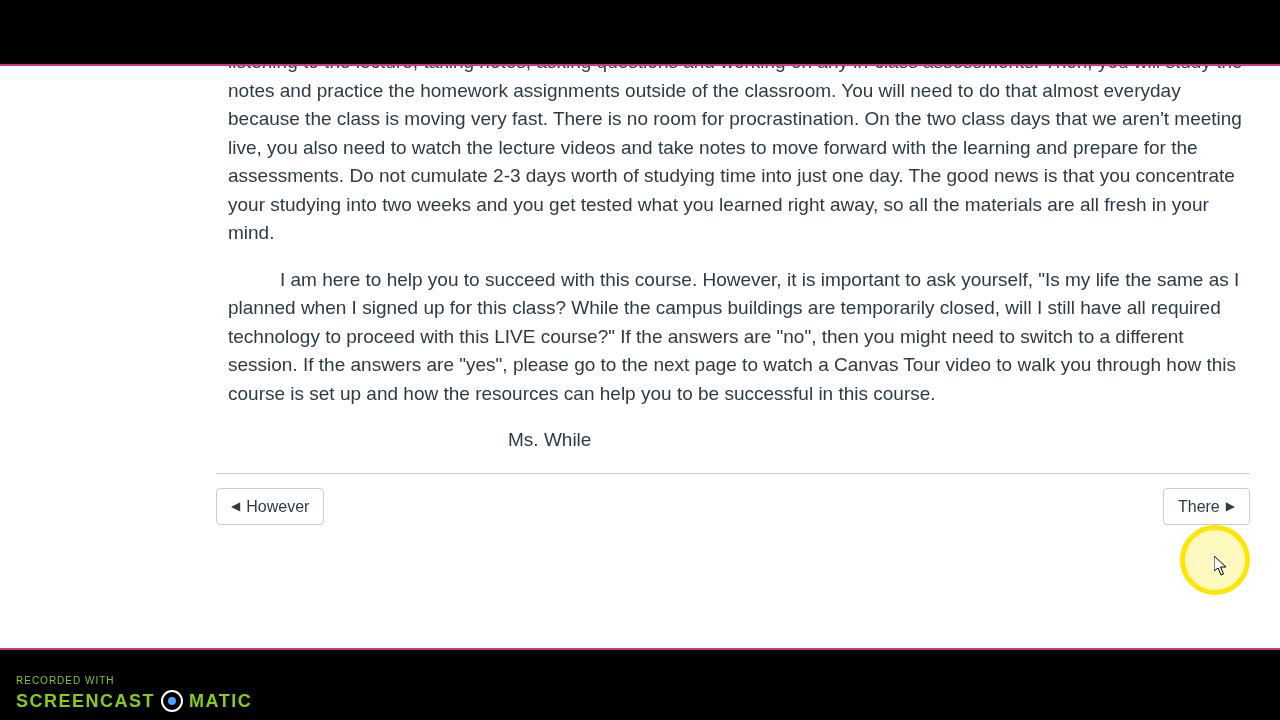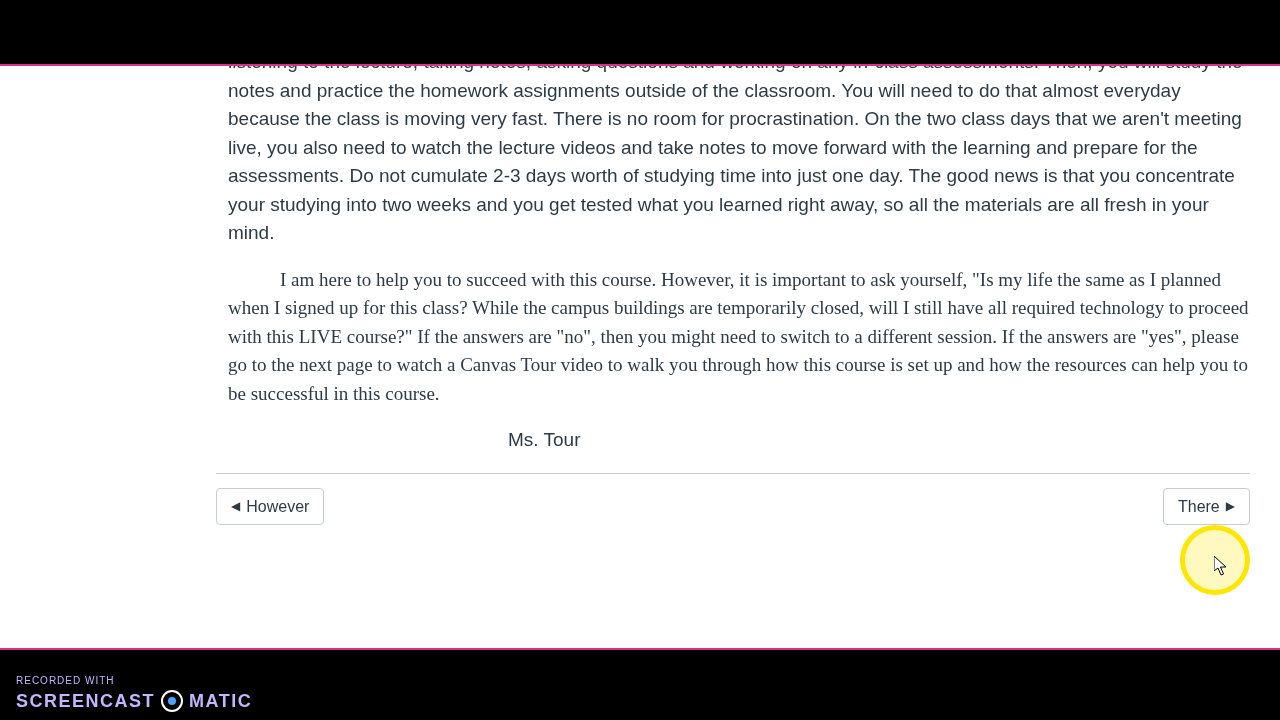--- a/index.html
+++ b/index.html
@@ -51,21 +51,20 @@
     line-height: 28.5px;
   }
   .p-top {
     margin-top: -18px; 
     margin-bottom: 18px;
   }
   .p-mid {
     margin-top: 16px;
     margin-bottom: 18px;
     text-indent: 52px;
-    font-family: Liberation Serif, serif;
   }
   .p-email {
     margin-top: 0;
     margin-bottom: 18px;
     text-indent: 62px;
   }
   .p-closing {
     margin-top: 50px;
     margin-bottom: 18px;
     text-indent: 60px;
@@ -125,21 +124,21 @@
     width: 14px;
     height: 20px;
     pointer-events: none;
   }
 
   
   .watermark {
     position: absolute;
     left: 16px;
     bottom: 8px;
-    color: #c4b5fd;
+    color: #84cc16;
     display: flex;
     flex-direction: column;
     line-height: 1;
   }
   .watermark .line1 {
     font-size: 10px;
     letter-spacing: 1px;
     margin-bottom: 4px;
     text-align: left;
   }
@@ -169,21 +168,21 @@
 </head>
 <body>
 
 <div class="top-bar"></div>
 <div class="magenta-line magenta-top"></div>
 
 <div class="content-wrap">
   <div class="body-text">
     <p class="p-top">listening to the lecture, taking notes, asking questions and working on any in-class assessments. Then, you will study the notes and practice the homework assignments outside of the classroom. You will need to do that almost everyday because the class is moving very fast. There is no room for procrastination. On the two class days that we aren't meeting live, you also need to watch the lecture videos and take notes to move forward with the learning and  prepare for the assessments. Do not cumulate 2-3 days worth of studying time into just one day. The good news is that you concentrate your studying into two weeks and you get tested what you learned right away, so all the materials are all fresh in your mind.</p>
     <p class="p-mid">I am here to help you to succeed with this course. However, it is important to ask yourself, "Is my life the same as I planned when I signed up for this class? While the campus buildings are temporarily closed, will I still have all required technology to proceed with this LIVE course?" If the answers are "no", then you might need to switch to a different session. If the answers are "yes", please go to the next page to watch a Canvas Tour video to walk you through how this course is set up and how the resources can help you to be successful in this course.</p>
-    <p class="p-sign">Ms. Tour</p>
+    <p class="p-sign">Ms. While</p>
   </div>
 
   <hr class="divider">
 
   <div class="nav-row">
     <button class="nav-btn">
       <span class="chev">◀</span>
       <span>However</span>
     </button>
     <button class="nav-btn">

